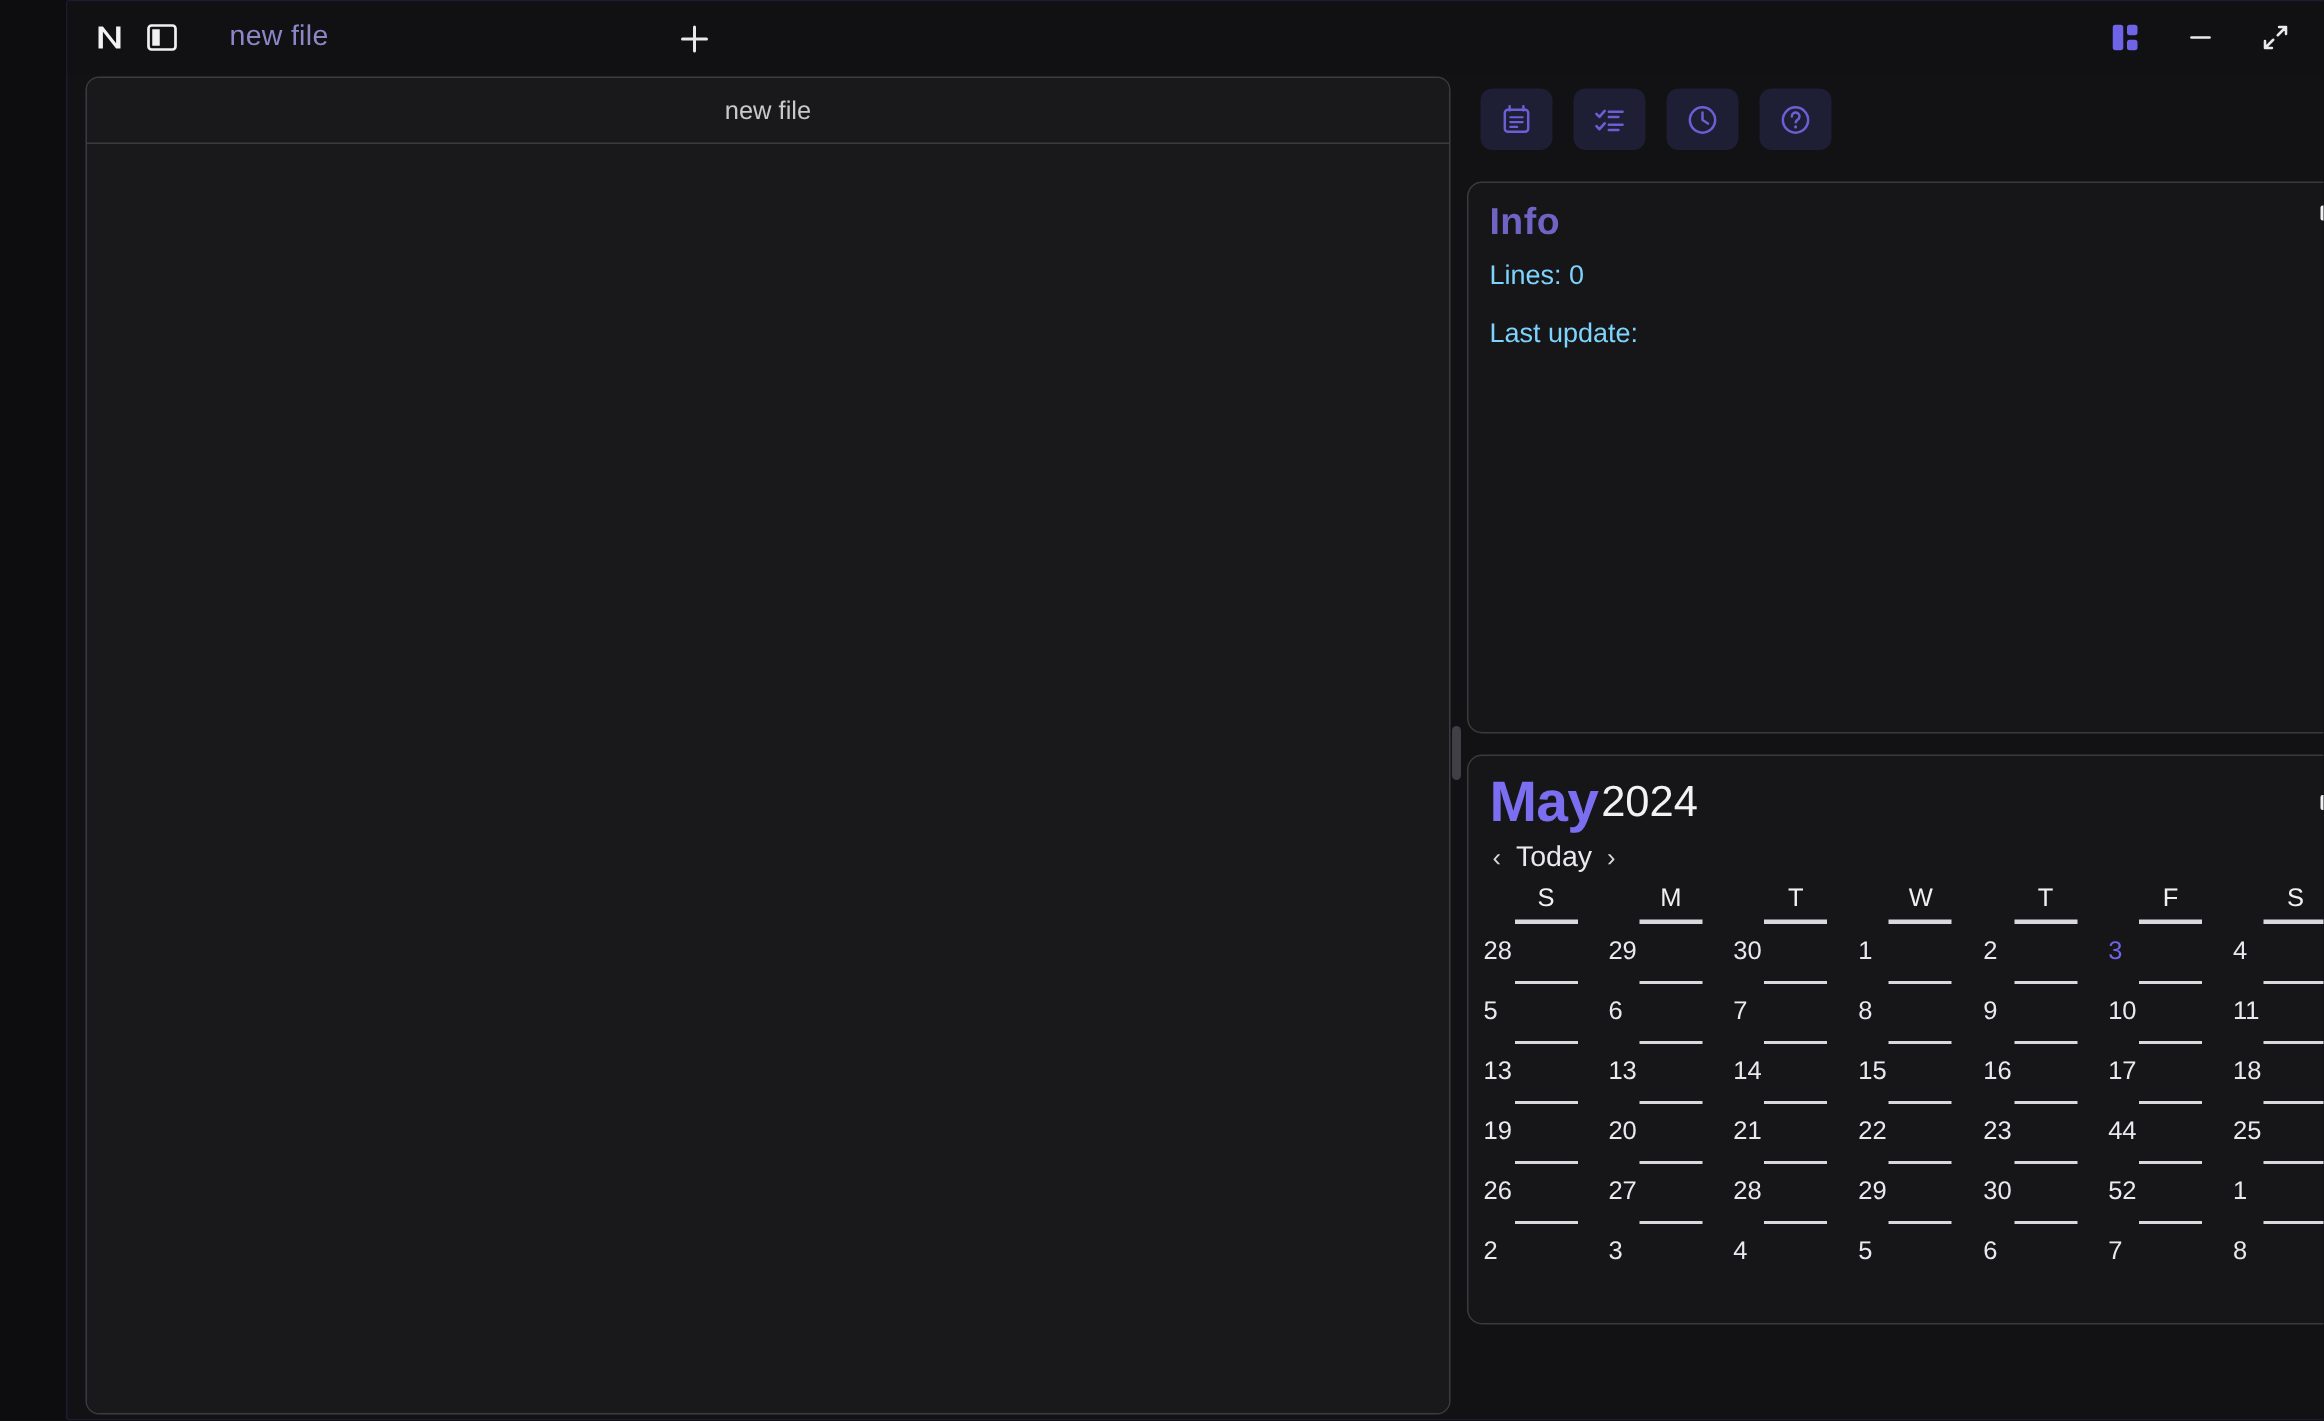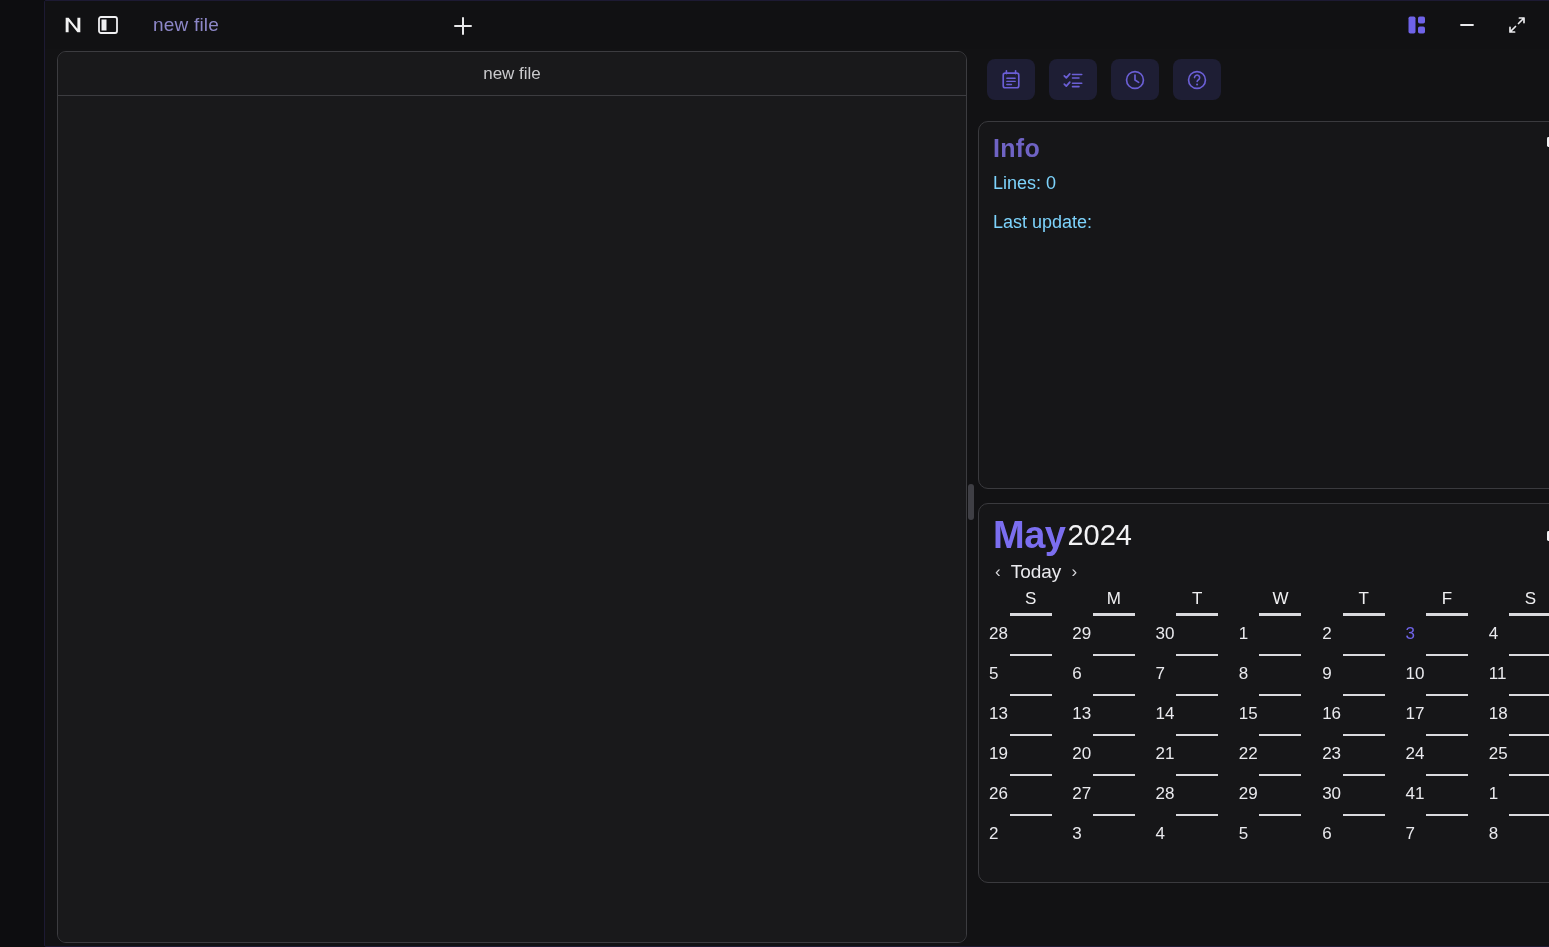--- a/index.html
+++ b/index.html
@@ -324,29 +324,29 @@
         <div class="day">15</div>
         <div class="day">16</div>
         <div class="day">17</div>
         <div class="day">18</div>
 
         <div class="day">19</div>
         <div class="day">20</div>
         <div class="day">21</div>
         <div class="day">22</div>
         <div class="day">23</div>
-        <div class="day">24</div>
+        <div class="day">44</div>
         <div class="day">25</div>
 
         <div class="day">26</div>
         <div class="day">27</div>
         <div class="day">28</div>
         <div class="day">29</div>
         <div class="day">30</div>
-        <div class="day">41</div>
+        <div class="day">52</div>
         <div class="day">1</div>
 
         <div class="day">2</div>
         <div class="day">3</div>
         <div class="day">4</div>
         <div class="day">5</div>
         <div class="day">6</div>
         <div class="day">7</div>
         <div class="day">8</div>
       </div>

